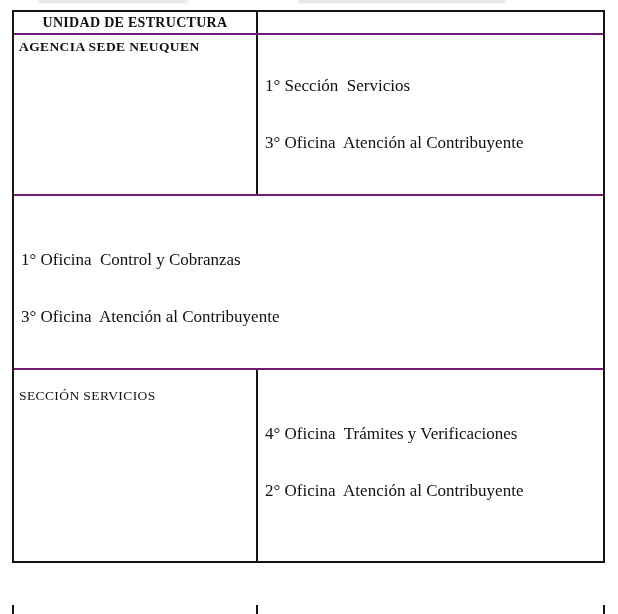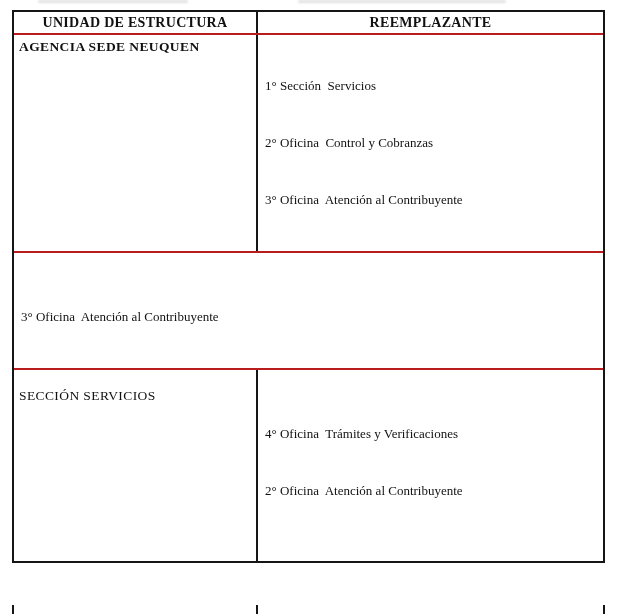--- a/index.html
+++ b/index.html
@@ -21,35 +21,35 @@
   .smudge.s1 { left: 38px;  width: 150px; }
   .smudge.s2 { left: 298px; width: 208px; }
 
   .doc-table {
     position: absolute; left: 12px; top: 10px;
     width: 593px;
     border: 2px solid #151515;
     background: #fff;
   }
   .row { display: flex; }
-  .row + .row { border-top: 2px solid #b91c1c; }
+  .row + .row { border-top: 2px solid #701a75; }
 
   .cell { white-space: pre-wrap; }
   .cell.unit {
     width: 244px;
     border-right: 2px solid #151515;
     padding: 16px 6px 4px 5px;
     font-size: 13.5px;
     letter-spacing: .4px;
     line-height: 19px;
   }
   .cell.repl {
     flex: 1;
     padding: 16px 4px 4px 7px;
-    font-size: 13px;
+    font-size: 17px;
     line-height: 19px;
   }
   .item { min-height: 19px; }
 
   
   .row.head .cell {
     font-weight: bold;
     font-size: 14px;
     text-align: center;
     padding: 2px 2px 1px 2px;
@@ -76,34 +76,33 @@
 
 <div class="page">
 
   <div class="smudge s1"></div>
   <div class="smudge s2"></div>
 
   <div class="doc-table">
 
     <div class="row head">
       <div class="cell unit">UNIDAD DE ESTRUCTURA</div>
-      <div class="cell repl">REEMPLAZANTE</div>
     </div>
 
     <div class="row r1">
       <div class="cell unit">AGENCIA SEDE NEUQUEN</div>
       <div class="cell repl">
         <div class="item">1° Sección  Servicios</div>
-        <div class="item">2° Oficina  Control y Cobranzas</div>
         <div class="item">3° Oficina  Atención al Contribuyente</div>
       </div>
     </div>
 
     <div class="row r2">
       <div class="cell repl">
+        <div class="item">1° Oficina  Control y Cobranzas</div>
         <div class="item">3° Oficina  Atención al Contribuyente</div>
       </div>
     </div>
 
     <div class="row r3">
       <div class="cell unit">SECCIÓN SERVICIOS</div>
       <div class="cell repl">
         <div class="item">4° Oficina  Trámites y Verificaciones</div>
         <div class="item">2° Oficina  Atención al Contribuyente</div>
         

